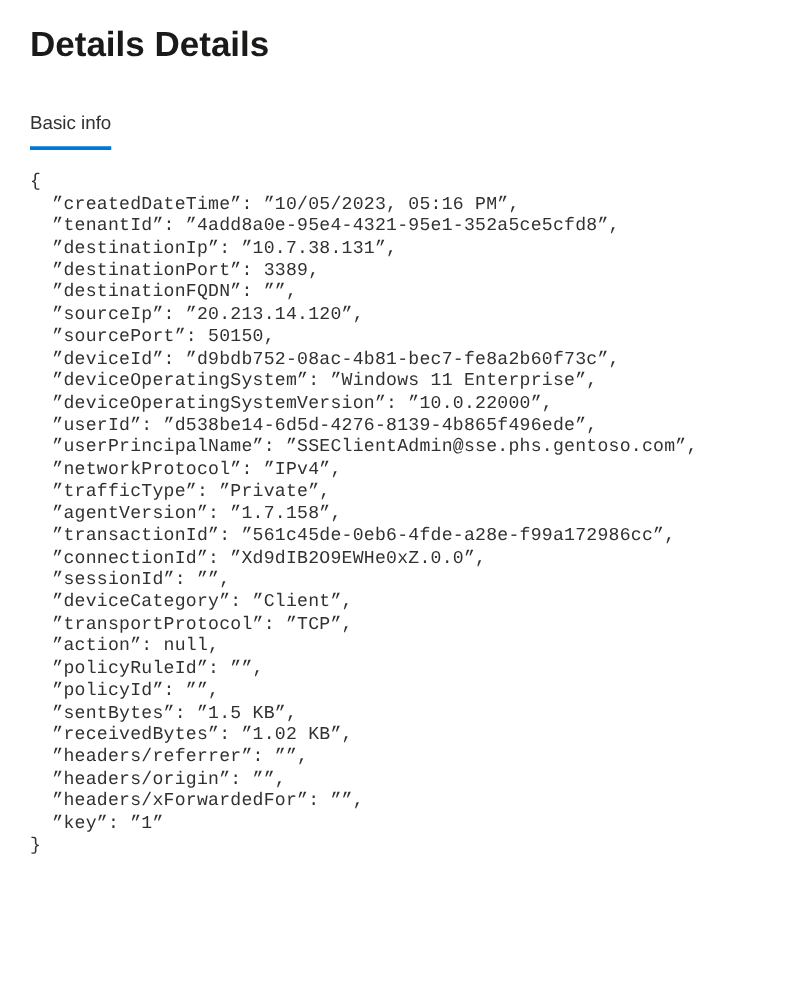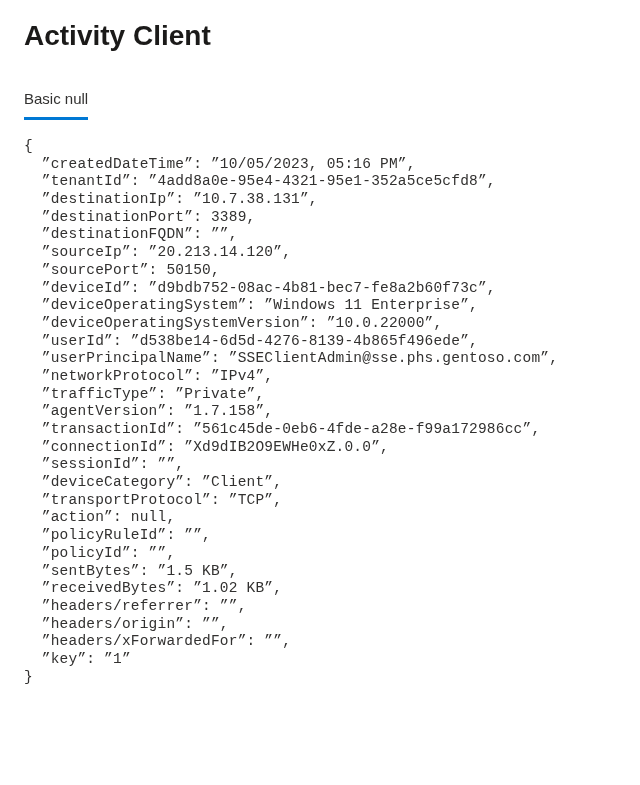--- a/index.html
+++ b/index.html
@@ -33,23 +33,23 @@
       white-space: pre;
       color: #323130;
       letter-spacing: 0.2px;
     }
   </style>
 </head>
 <body>
 
 
 
-<h1 class="page-title">Activity Client</h1>
+<h1 class="page-title">Details Details</h1>
 
-<div class="tab">Basic null</div>
+<div class="tab">Basic info</div>
 
 <div class="json-block" id="json-out">{
   ”createdDateTime”: ”10/05/2023, 05:16 PM”,
   ”tenantId”: ”4add8a0e-95e4-4321-95e1-352a5ce5cfd8”,
   ”destinationIp”: ”10.7.38.131”,
   ”destinationPort”: 3389,
   ”destinationFQDN”: ””,
   ”sourceIp”: ”20.213.14.120”,
   ”sourcePort”: 50150,
   ”deviceId”: ”d9bdb752-08ac-4b81-bec7-fe8a2b60f73c”,

